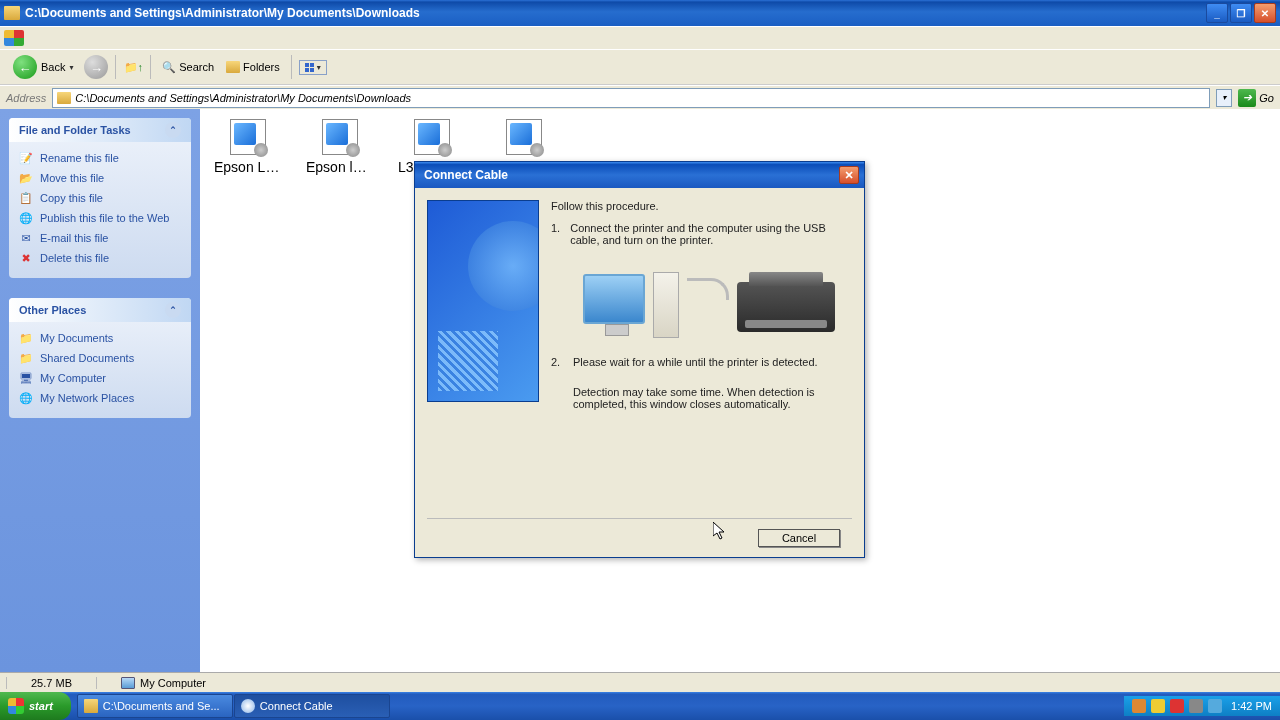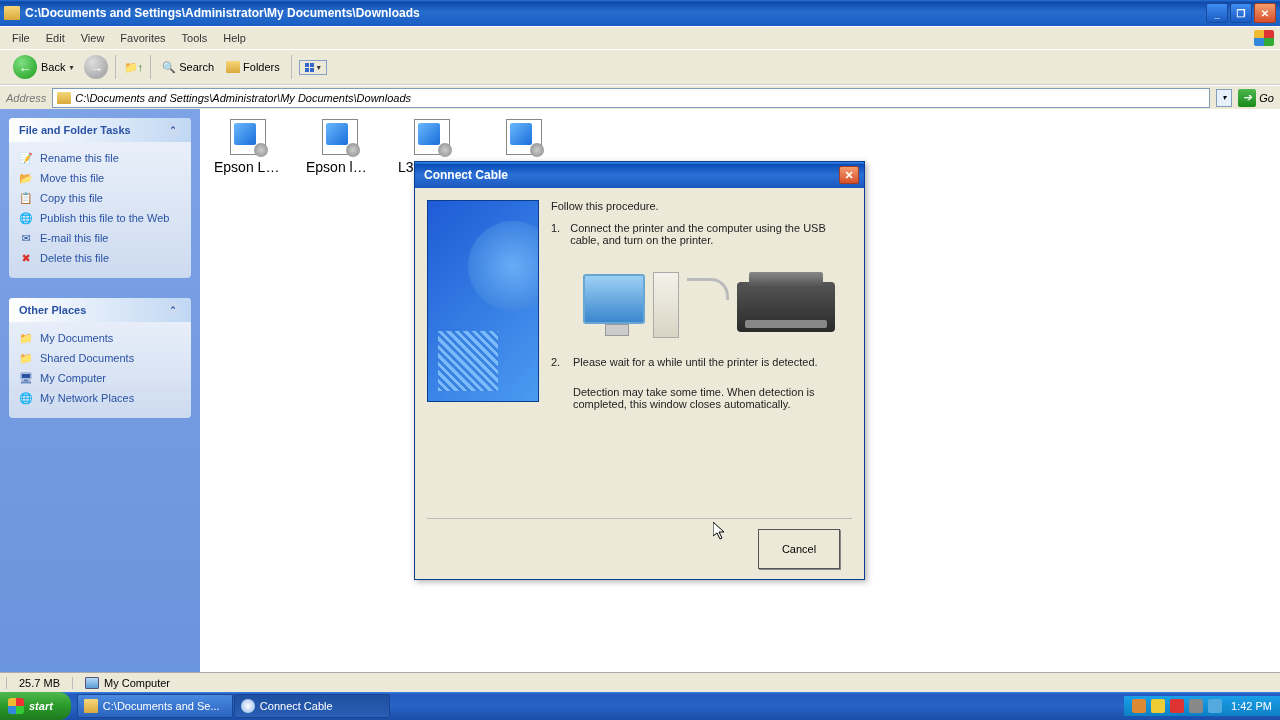--- a/index.html
+++ b/index.html
@@ -75,29 +75,29 @@
 .ol-num{width:12px;}
 .conn-graphic{height:86px;margin:10px 0 14px 14px;display:flex;align-items:center;justify-content:center;gap:8px;}
 .monitor{width:62px;height:50px;background:linear-gradient(180deg,#9dd0f5,#3b87cd);border:2px solid #6aa6d4;border-radius:3px;position:relative;}
 .monitor::after{content:"";position:absolute;bottom:-14px;left:20px;width:22px;height:10px;background:#ccc;border:1px solid #999;}
 .tower{width:26px;height:66px;background:linear-gradient(180deg,#f4f2ea,#d9d5c5);border:1px solid #aaa;position:relative;top:6px;}
 .cable{width:42px;height:22px;border-top:3px solid #bbb;border-right:3px solid #bbb;border-radius:0 18px 0 0;margin-top:-20px;}
 .printer{width:98px;height:50px;background:linear-gradient(180deg,#555,#2a2a2a);border-radius:4px;position:relative;top:8px;}
 .printer::before{content:"";position:absolute;top:-10px;left:12px;right:12px;height:14px;background:linear-gradient(180deg,#888,#555);border-radius:2px 2px 0 0;}
 .printer::after{content:"";position:absolute;bottom:4px;left:8px;right:8px;height:8px;background:#888;border-radius:2px;}
 .dialog-footer{border-top:1px solid #bbb;padding:10px 12px;margin:0 12px;display:flex;justify-content:flex-end;}
-.btn{min-width:82px;height:40px;background:#ece9d8;border:1px solid #555;font-size:11px;cursor:pointer;box-shadow:1px 1px 0 #888;}
+.btn{min-width:82px;height:18px;background:#ece9d8;border:1px solid #555;font-size:11px;cursor:pointer;box-shadow:1px 1px 0 #888;}
 
 
 .cursor { position:absolute; left:713px; top:522px; pointer-events:none; z-index:50;}
 
 
 .statusbar{position:absolute;left:0;right:0;bottom:28px;height:20px;background:#ece9d8;border-top:1px solid #aaa;display:flex;align-items:center;font-size:11px;padding:0 6px;}
 .status-left{flex:1;}
-.status-seg{padding:0 12px;border-left:1px solid #bbb;display:flex;align-items:center;gap:5px;}
+.status-seg{padding:0 24px;border-left:1px solid #bbb;display:flex;align-items:center;gap:5px;}
 .mycomp-ico{width:14px;height:12px;background:linear-gradient(180deg,#b5d8f7,#5a9cd6);border:1px solid #557;border-radius:1px;}
 
 
 .taskbar{position:absolute;left:0;right:0;bottom:0;height:28px;background:linear-gradient(to bottom,#3a82e5 0%,#225bbd 8%,#2863c6 50%,#1a4faa 100%);display:flex;align-items:center;font-size:11px;color:#fff;}
 .start-btn{height:28px;padding:0 18px 0 8px;background:linear-gradient(to bottom,#4fb94f 0%,#2a9a2a 50%,#1e7a1e 100%);border-radius:0 12px 12px 0;display:flex;align-items:center;gap:5px;font-style:italic;font-weight:bold;cursor:pointer;}
 .start-logo{width:16px;height:16px;background:conic-gradient(#e33 0 25%,#3c3 0 50%,#38d 0 75%,#eb3 0);border-radius:3px;}
 .task-btns{display:flex;gap:0;margin-left:6px;}
 .task-btn{height:24px;min-width:156px;max-width:156px;background:linear-gradient(to bottom,#4a8ae0,#2a64c0);border:1px solid #1a4590;border-radius:2px;margin-right:1px;display:flex;align-items:center;gap:5px;padding:0 6px;cursor:pointer;font-size:11px;overflow:hidden;white-space:nowrap;text-overflow:ellipsis;}
 .task-btn.active{background:linear-gradient(to bottom,#1e4fa0,#2a5fb5);}
 .tb-ico{width:14px;height:14px;flex-shrink:0;}
@@ -115,28 +115,20 @@
   <div class="folder-icon"></div>
   <div class="titlebar-title">C:\Documents and Settings\Administrator\My Documents\Downloads</div>
   <div class="win-controls">
     <div class="win-btn">_</div>
     <div class="win-btn">❐</div>
     <div class="win-btn close">✕</div>
   </div>
 </div>
 
 <div class="menubar">
-  <div class="menubar-left">
-    <div class="menu-item">File</div>
-    <div class="menu-item">Edit</div>
-    <div class="menu-item">View</div>
-    <div class="menu-item">Favorites</div>
-    <div class="menu-item">Tools</div>
-    <div class="menu-item">Help</div>
-  </div>
   <div class="menubar-flag"></div>
 </div>
 
 <div class="toolbar">
   <div class="tool-back">
     <div class="circle-btn circle-green">←</div>
     <span>Back</span>
     <span class="dropdown-arrow">▾</span>
   </div>
   <div class="circle-btn circle-gray">→</div>

